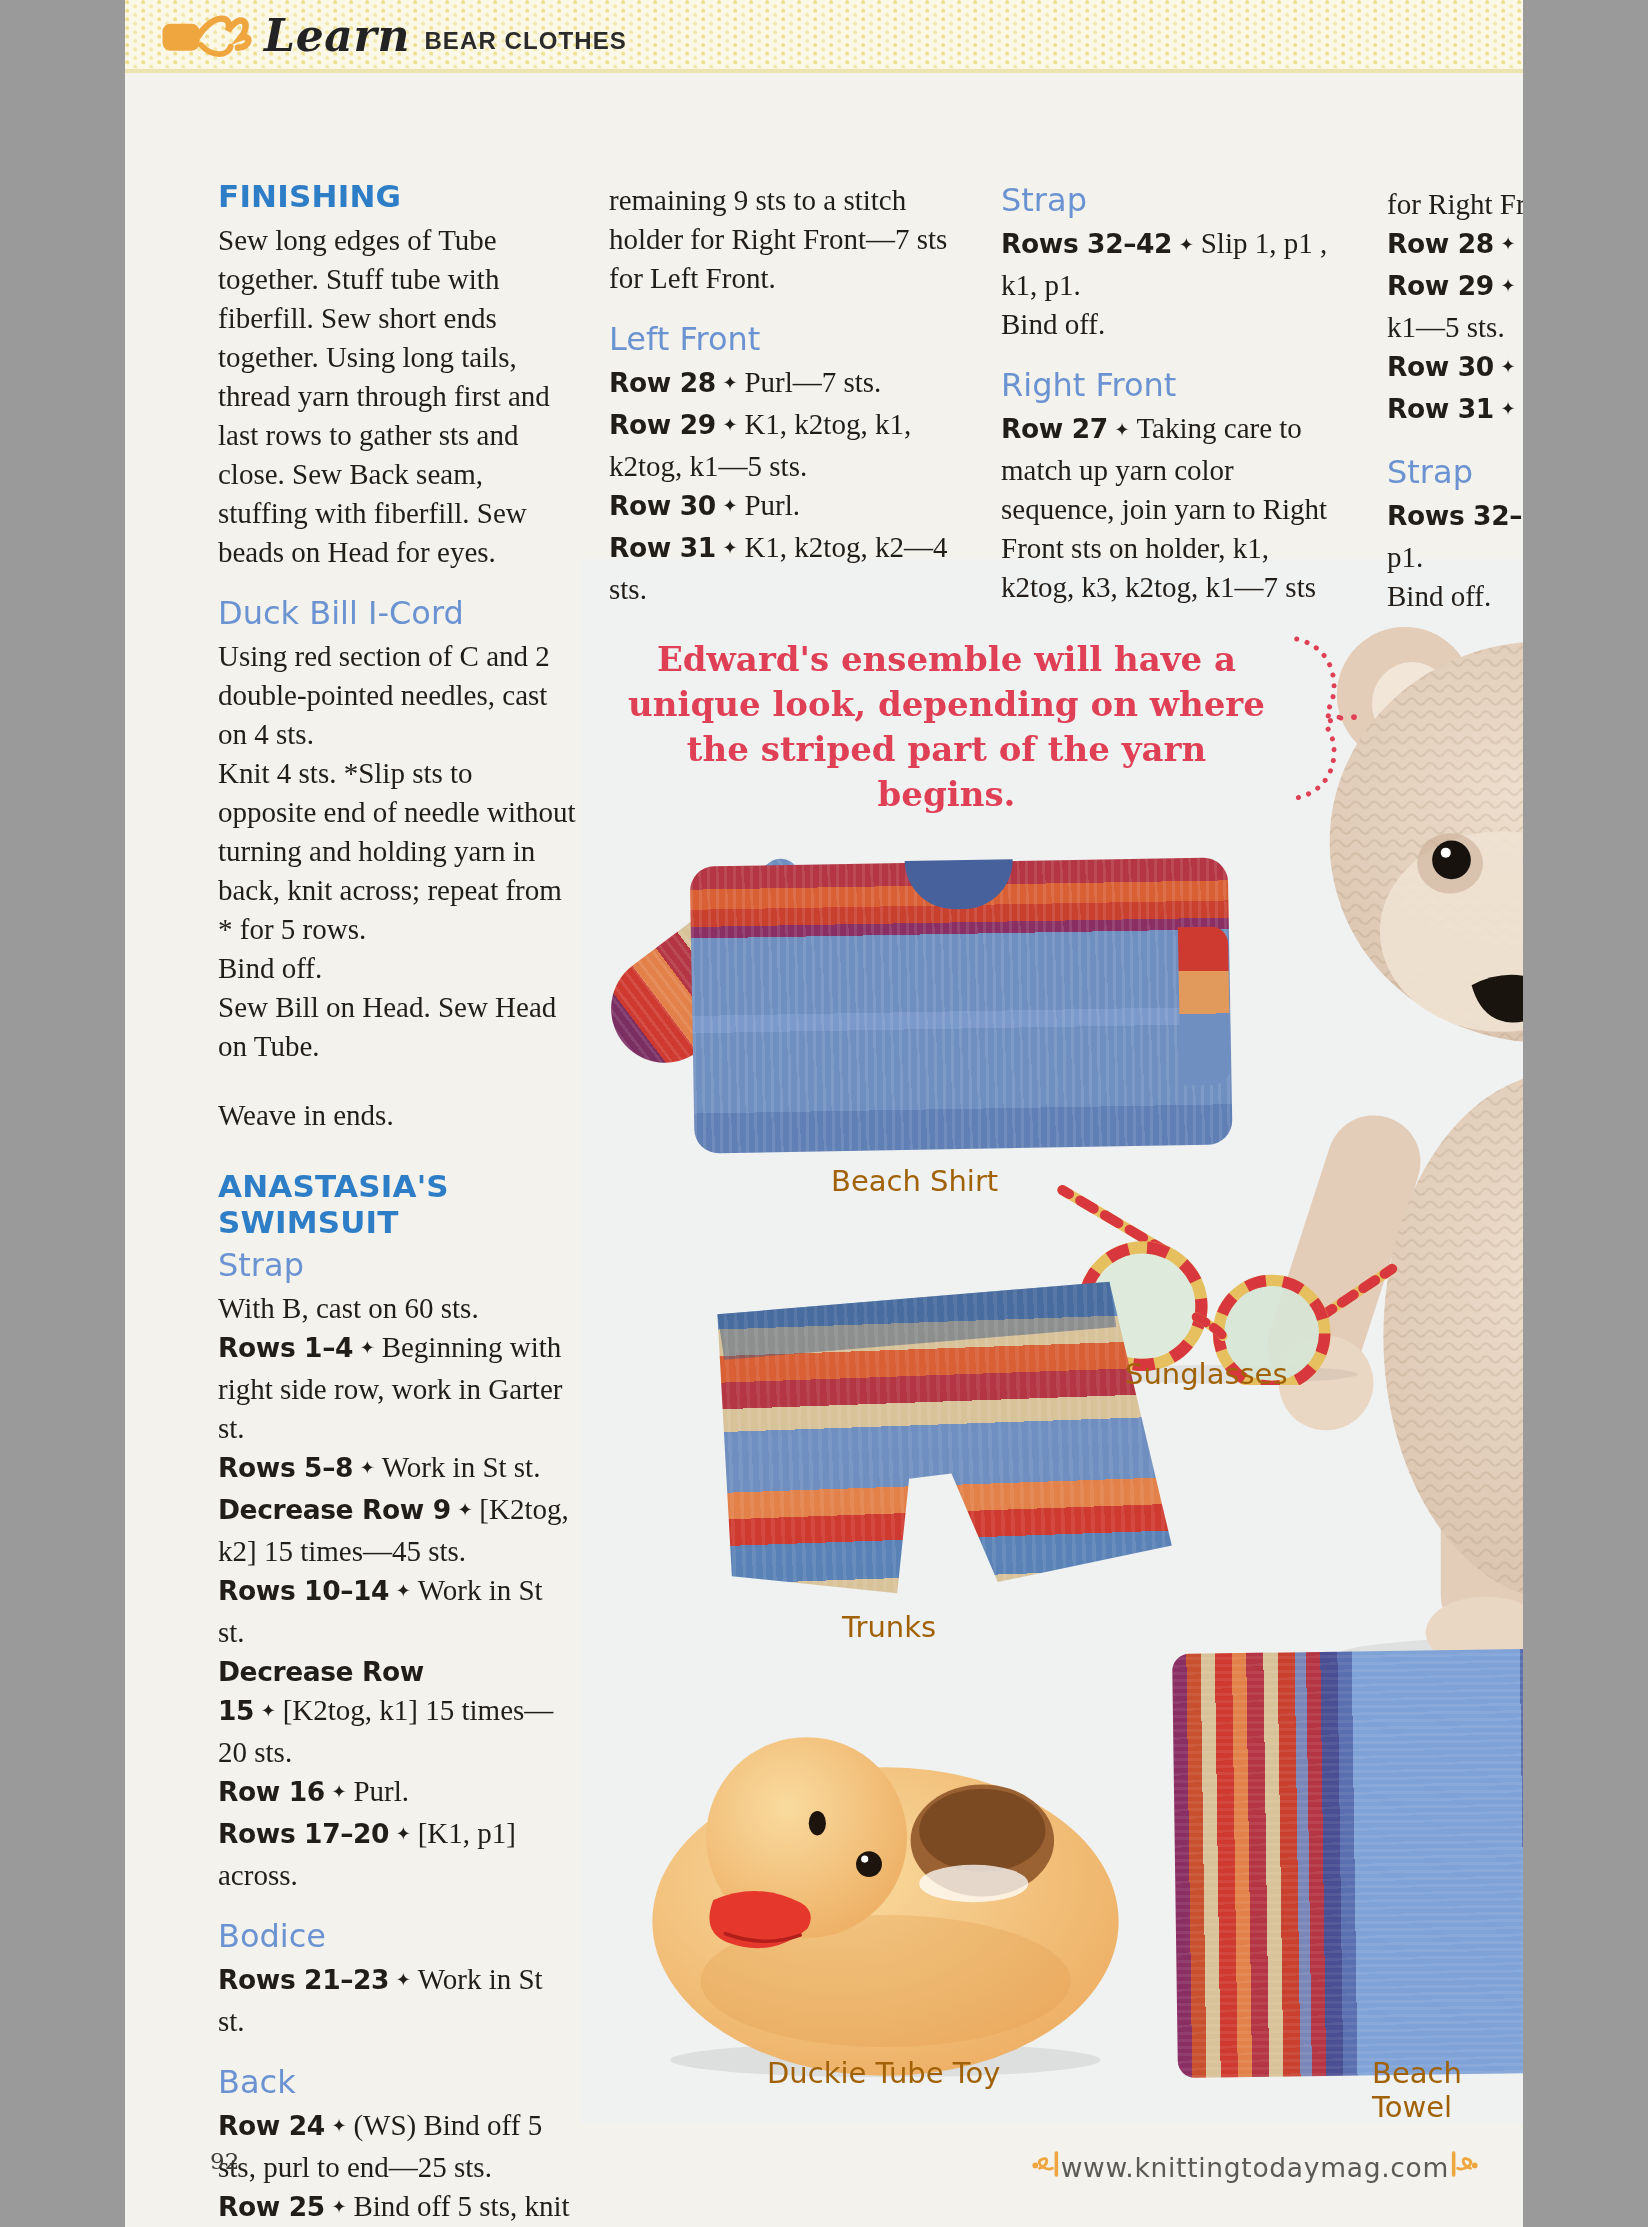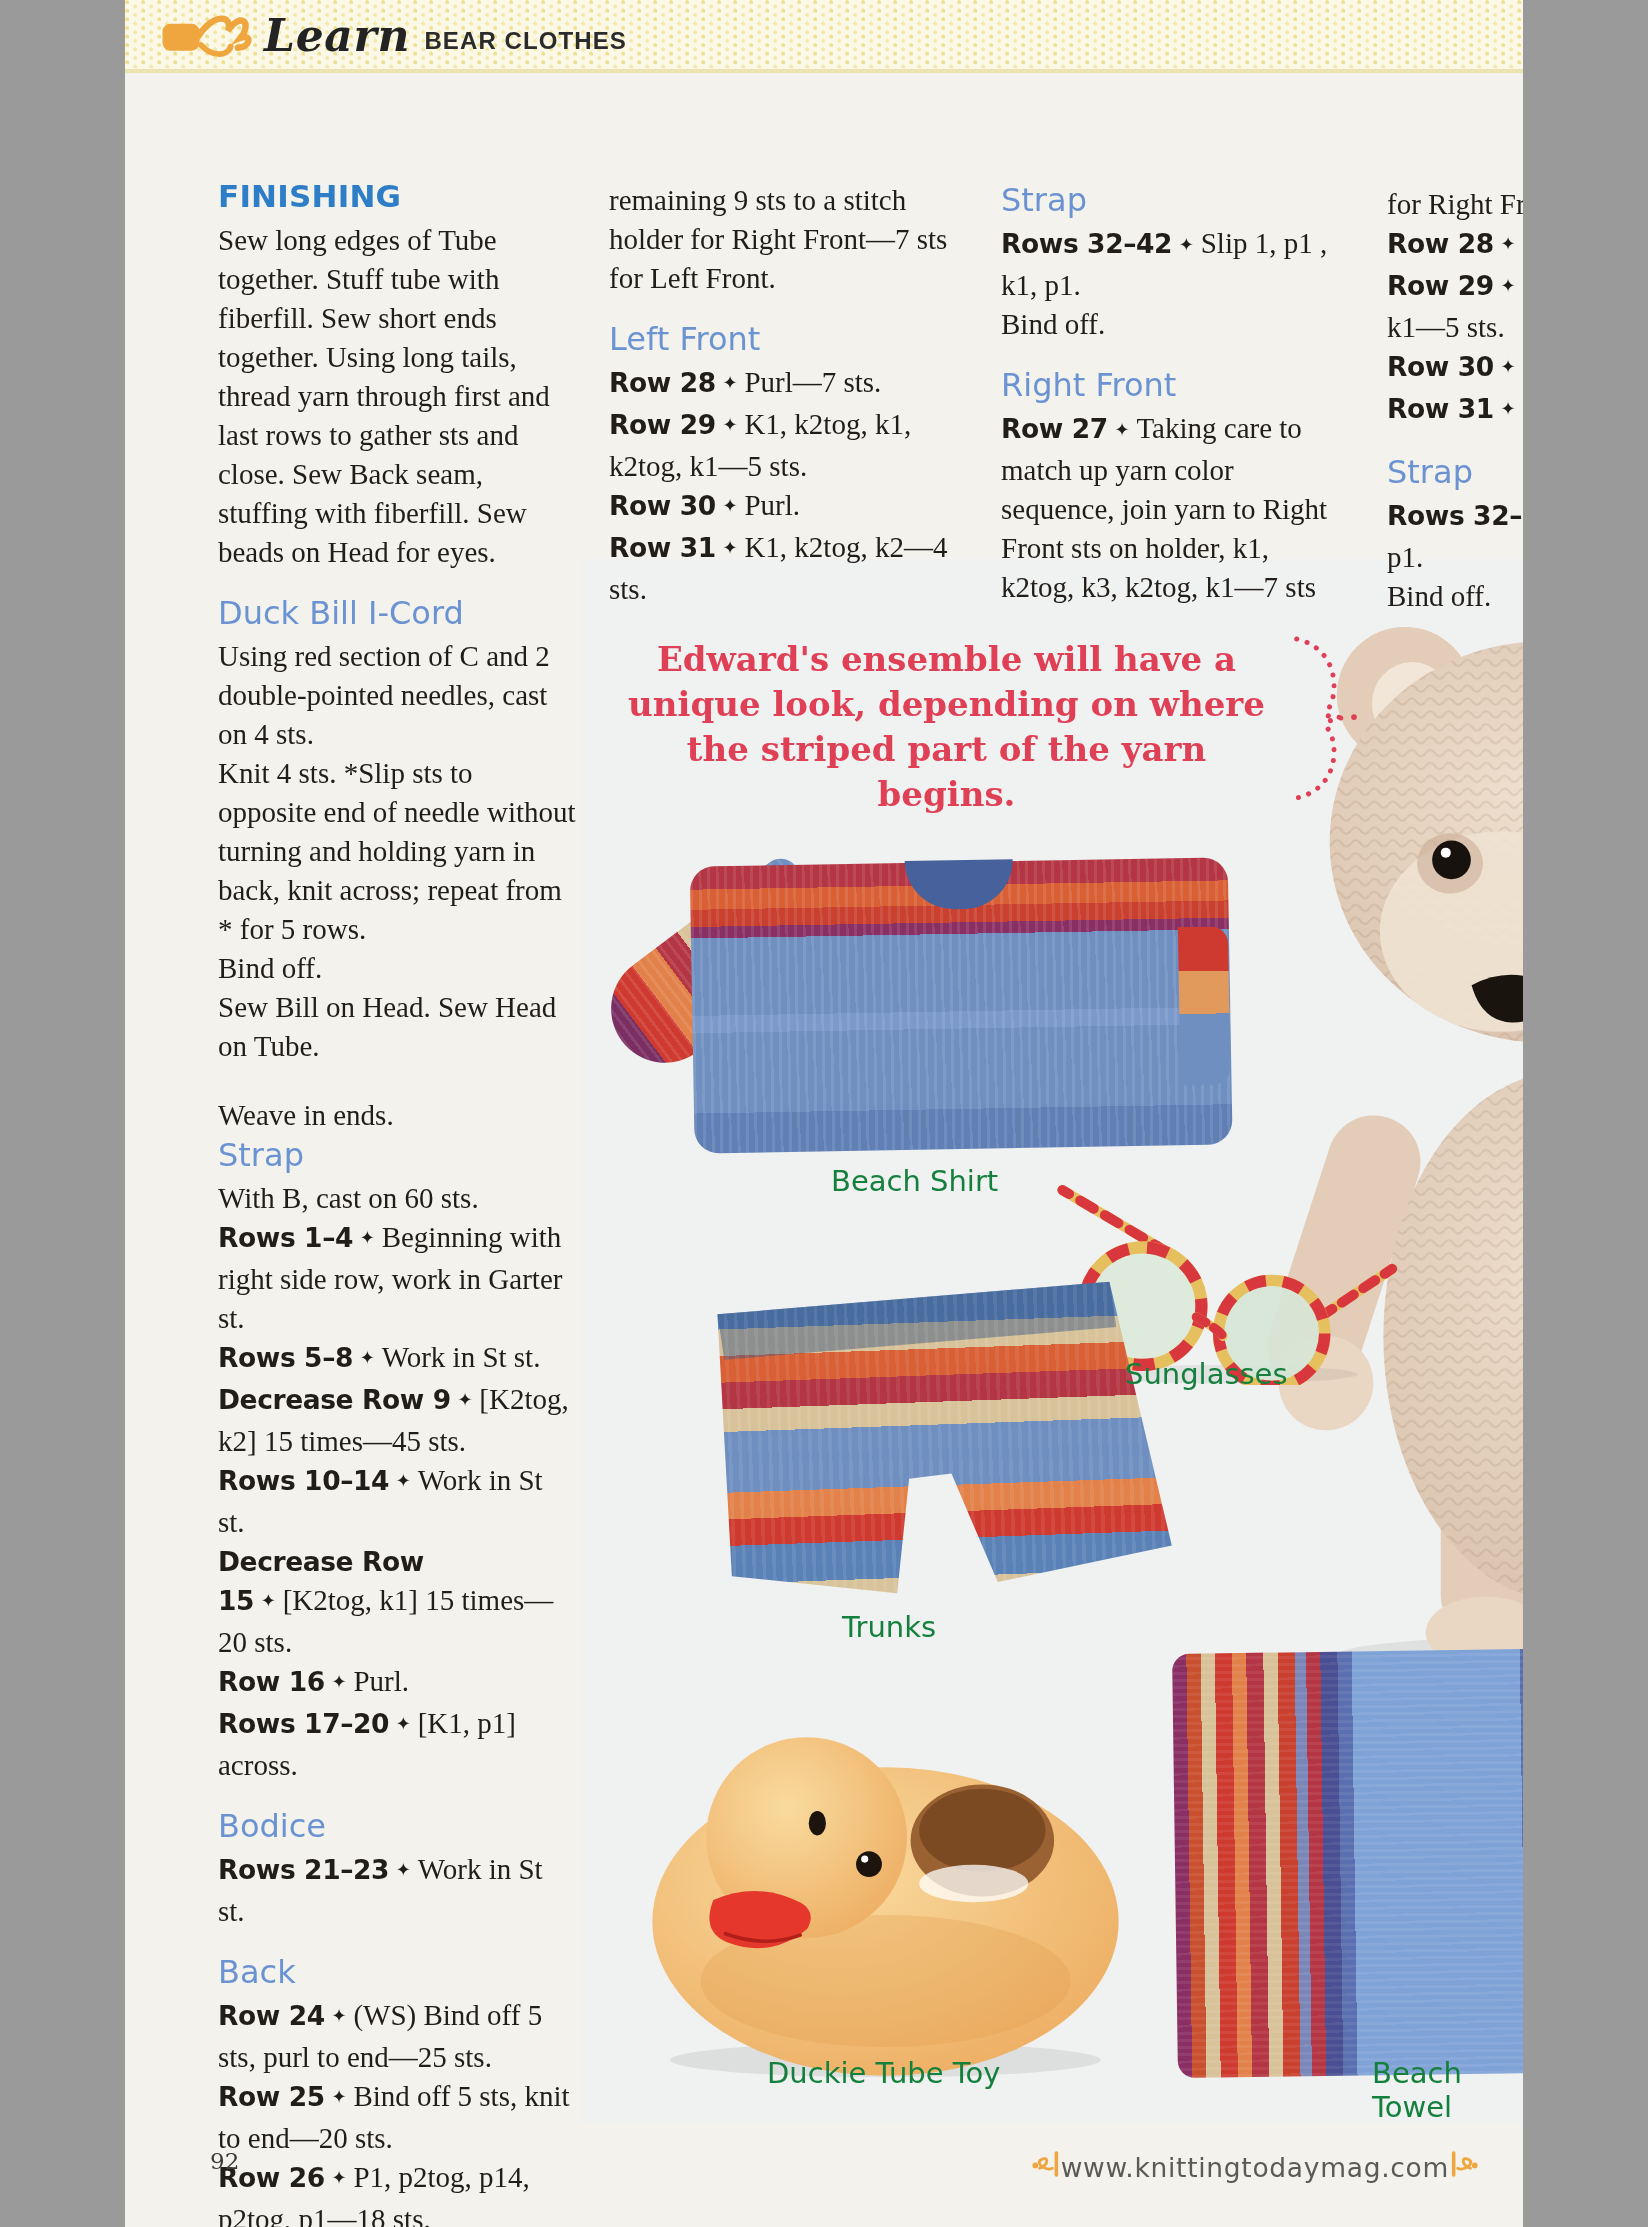--- a/index.html
+++ b/index.html
@@ -35,21 +35,21 @@
   .h2.tight{margin-top:1.4px;}
   .rlabel{font-family:"DejaVu Sans",sans-serif;font-weight:bold;font-size:26.5px;letter-spacing:-0.4px;}
   .bullet{font-family:"DejaVu Sans",sans-serif;font-size:18.6px;padding:0 6.5px;position:relative;top:-2.9px;}
   .gap-top{margin-top:30px !important;}
   
   .pullquote{position:absolute;left:488px;top:637px;width:667px;text-align:center;
     font-family:"DejaVu Serif",serif;font-weight:bold;font-size:34px;line-height:45px;
     color:#e04055;}
   .brace{position:absolute;left:1163px;top:629px;}
   
-  .caption{position:absolute;font-family:"DejaVu Sans",sans-serif;font-size:29px;color:#15803d;}
+  .caption{position:absolute;font-family:"DejaVu Sans",sans-serif;font-size:29px;color:#a16207;}
   .cap-shirt{left:706px;top:1164px;}
   .cap-sun{left:1000px;top:1357px;}
   .cap-trunks{left:717px;top:1610px;}
   .cap-duck{left:642px;top:2056px;}
   .cap-towel{left:1247px;top:2056px;}
   
   .illus{position:absolute;}
   .shirt{left:459px;top:824px;width:645px;height:344px;transform:rotate(-1deg);}
   .shirt .sleeve{position:absolute;left:-7.2px;top:21.5px;width:244px;height:108px;border-radius:54px 18.6px 18.6px 54px;
     transform:rotate(-36deg);transform-origin:95% 50%;
@@ -226,20 +226,21 @@
 
   <div class="col col1">
     <h2 class="h1">FINISHING</h2>
     <p>Sew long edges of Tube together. Stuff tube with fiberfill. Sew short ends together. Using long tails, thread yarn through first and last rows to gather sts and close. Sew Back seam, stuffing with fiberfill. Sew beads on Head for eyes.</p>
     <h3 class="h2">Duck Bill I-Cord</h3>
     <p>Using red section of C and 2 double-pointed needles, cast on 4 sts.</p>
     <p>Knit 4 sts. *Slip sts to opposite end of needle without turning and holding yarn in back, knit across; repeat from * for 5 rows.</p>
     <p>Bind off.</p>
     <p>Sew Bill on Head. Sew Head on Tube.</p>
     <p class="gap-top">Weave in ends.</p>
+    <h2 class="h1 mt">ANASTASIA'S SWIMSUIT</h2>
     <h3 class="h2 tight">Strap</h3>
     <p>With B, cast on 60 sts.</p>
     <div>
 
         <p class="row"><span class="rlabel">Rows 1–4</span><span class="bullet">✦</span><span>Beginning with right side row, work in Garter st.</span></p>
 
         <p class="row"><span class="rlabel">Rows 5–8</span><span class="bullet">✦</span><span>Work in St st.</span></p>
 
         <p class="row"><span class="rlabel">Decrease Row 9</span><span class="bullet">✦</span><span>[K2tog, k2] 15 times—45 sts.</span></p>
 

